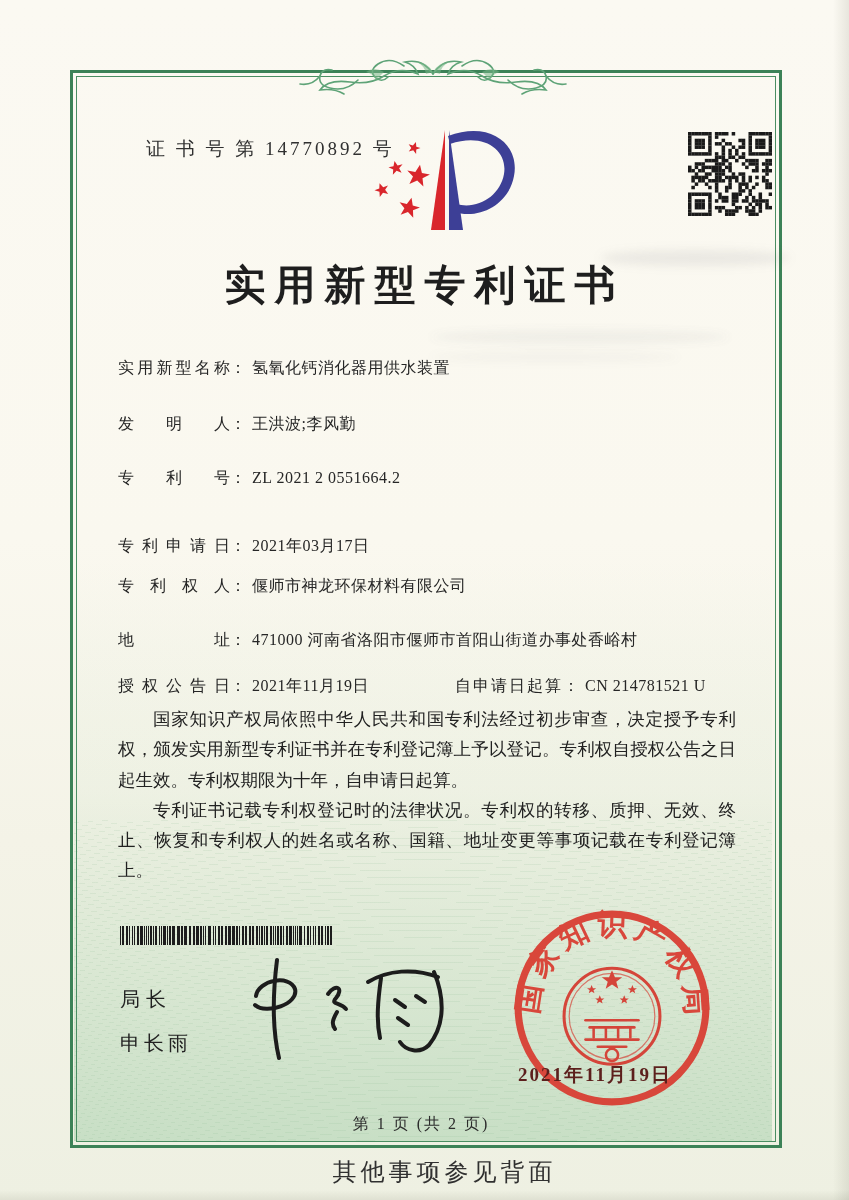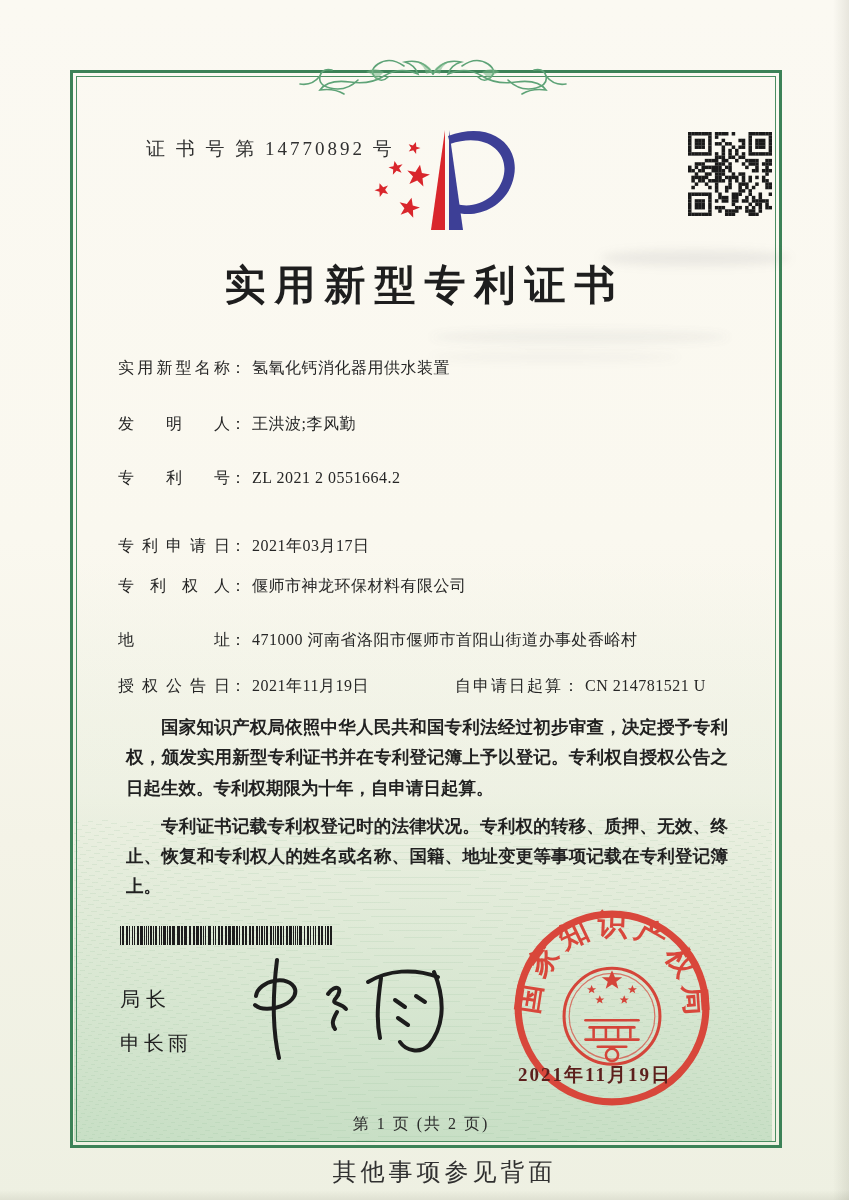--- a/index.html
+++ b/index.html
@@ -19,21 +19,21 @@
   .qr{position:absolute;left:688px;top:132px;width:84px;height:84px;}
   .title{position:absolute;left:0;top:258px;width:849px;text-align:center;font-size:41px;font-weight:700;letter-spacing:9px;color:#1e1e1e;}
   .fields{position:absolute;left:118px;top:352px;width:580px;}
   .frow{position:absolute;left:0;white-space:nowrap;font-size:16px;color:#262626;}
   .lbl{display:inline-block;width:112px;text-align:justify;text-align-last:justify;vertical-align:bottom;}
   .colon{display:inline-block;}
   .val{margin-left:6px;letter-spacing:.5px;}
   .pair2{position:absolute;left:337px;top:0;white-space:nowrap;}
   .pair2 .lbl2{letter-spacing:2px;}
   .body-text{position:absolute;left:118px;top:704px;width:618px;font-size:17.5px;line-height:1.73;color:#212121;text-align:justify;}
-  .body-text p{margin:8px;text-indent:2em;font-weight:bold;}
+  .body-text p{margin:0;text-indent:2em;}
   .barcode{position:absolute;left:120px;top:926px;width:216px;height:19px;}
   .signer-title{position:absolute;left:120px;top:986px;font-size:20px;letter-spacing:6px;color:#222;}
   .signer-name{position:absolute;left:120px;top:1022px;font-size:20px;letter-spacing:4px;color:#222;margin-top:8px;}
   .signature{position:absolute;left:238px;top:952px;width:235px;height:115px;}
   .seal{position:absolute;left:510px;top:906px;width:204px;height:204px;opacity:.92;}
   .seal-date{position:absolute;left:518px;top:1062px;font-size:19px;letter-spacing:2px;color:#5c1f1c;font-weight:600;}
   .page-num{position:absolute;left:0;top:1114px;width:842px;text-align:center;font-size:16px;letter-spacing:2px;color:#2c2c2c;}
   .back-note{position:absolute;left:0;top:1156px;width:849px;text-align:center;font-size:24px;letter-spacing:4px;color:#303030;font-style:normal;padding-left:20px;}
   .flourish{position:absolute;left:288px;top:46px;width:290px;height:54px;}
 </style>

